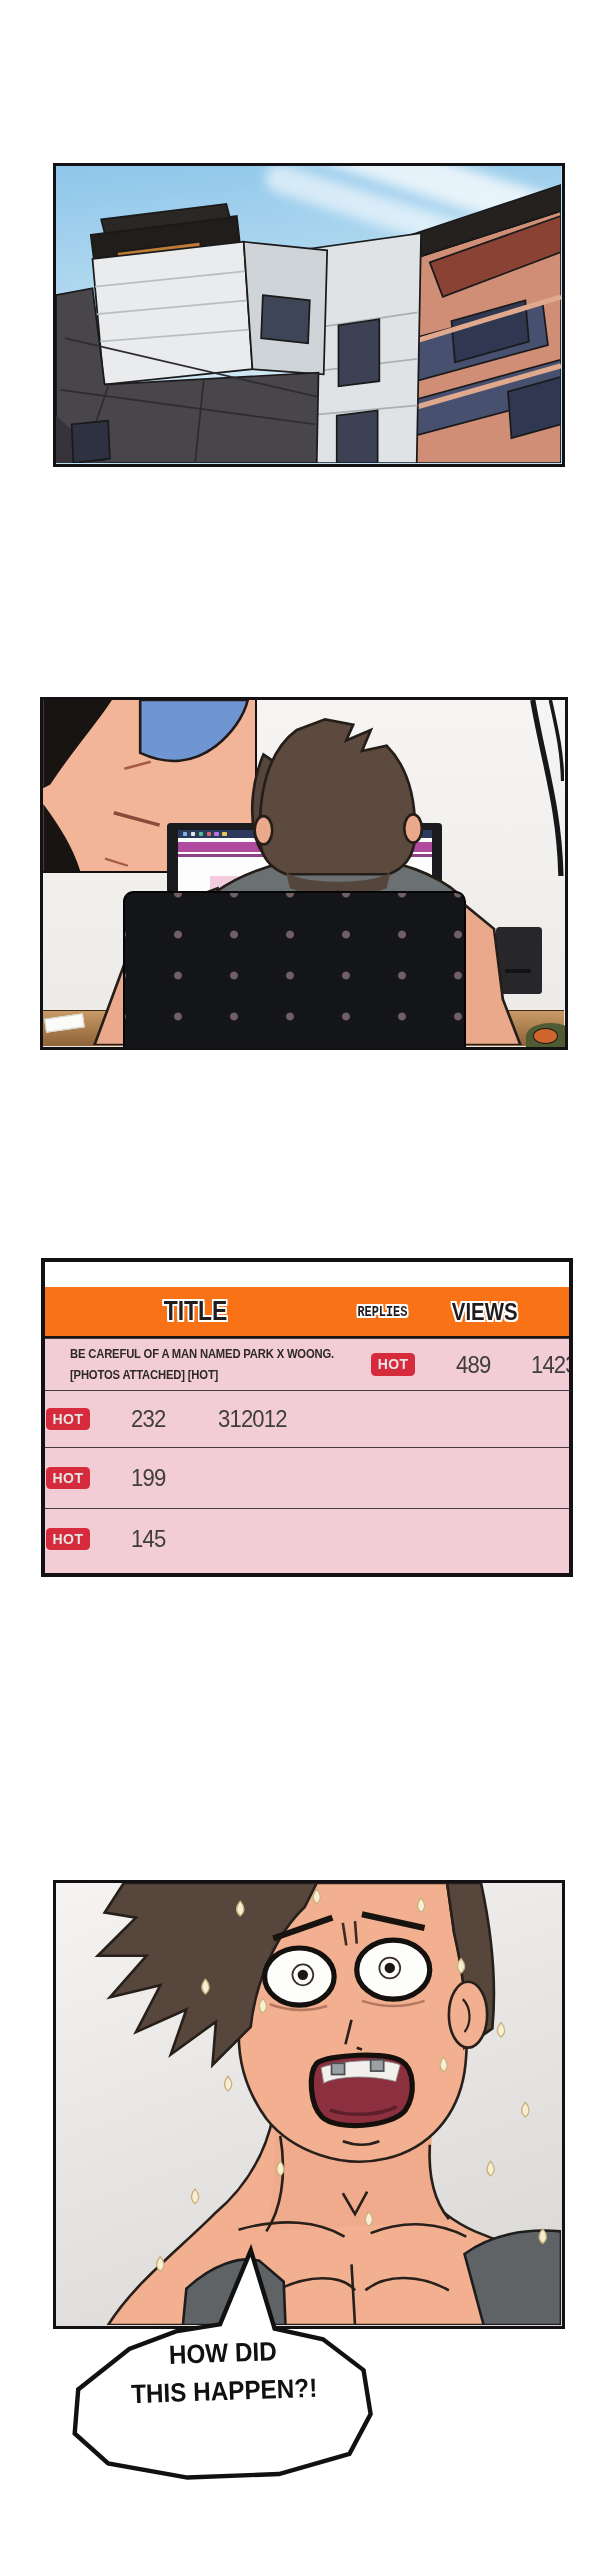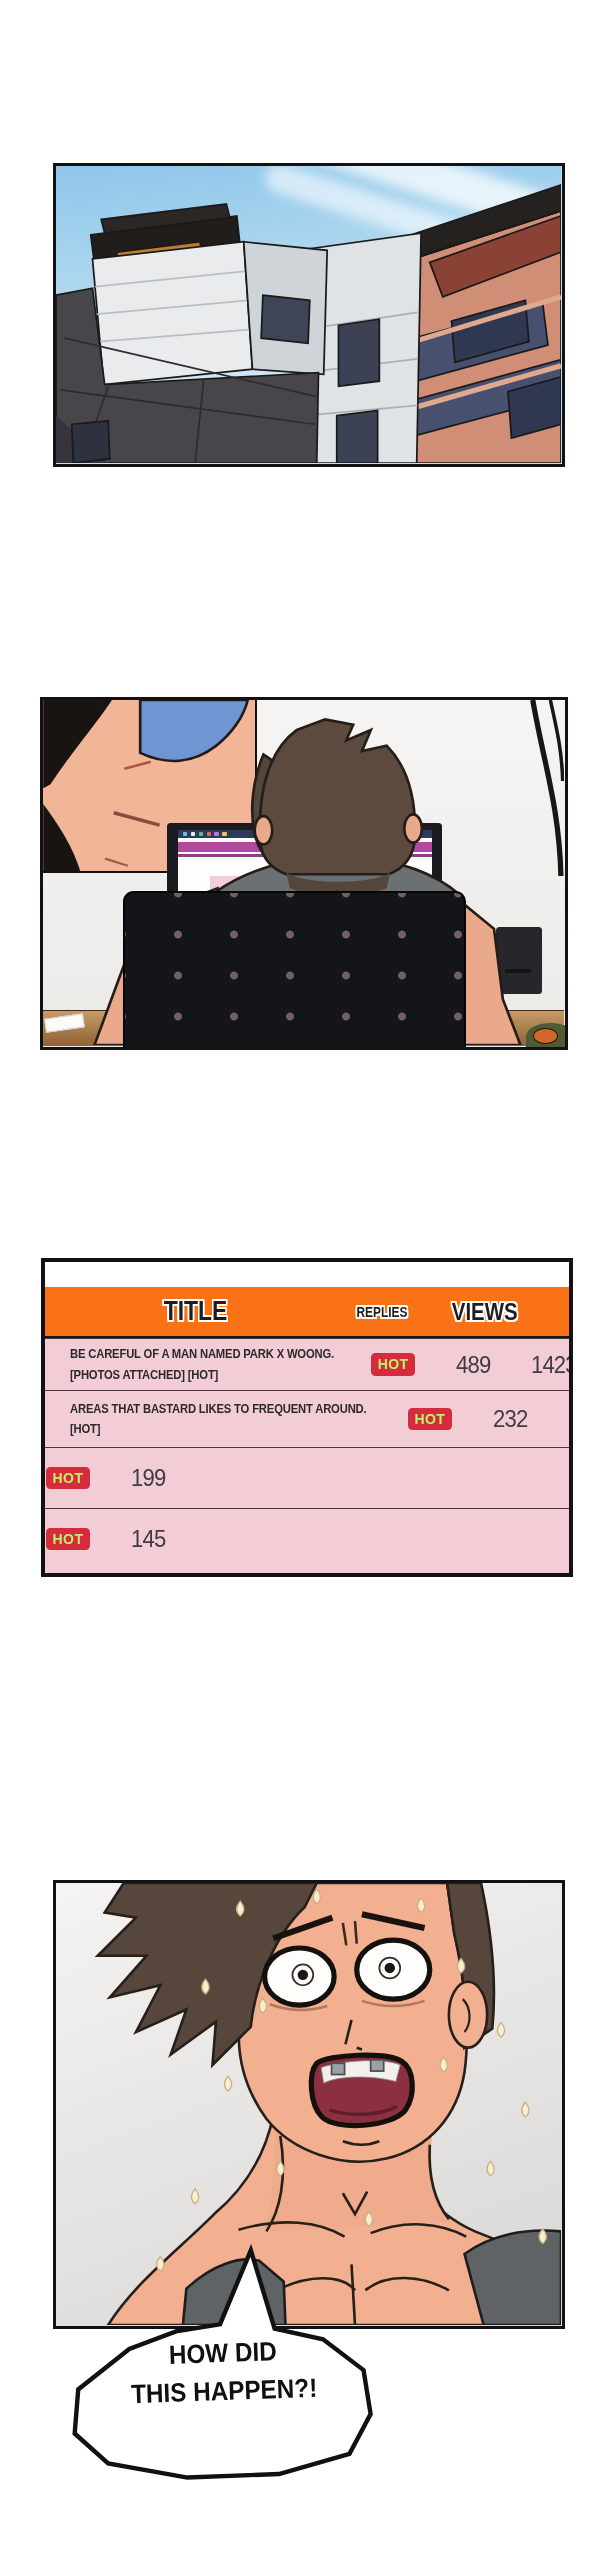--- a/index.html
+++ b/index.html
@@ -5,35 +5,35 @@
   html,body{margin:0;padding:0;background:#ffffff;}
   #page{position:relative;width:617px;height:2576px;background:#ffffff;overflow:hidden;
         font-family:"Liberation Sans", sans-serif;}
   .panel{position:absolute;box-sizing:border-box;border:3.5px solid #141114;overflow:hidden;background:#fff;}
   .abs{position:absolute;}
   
   #forum-panel{left:41px;top:1258px;width:532px;height:319px;border-width:4.4px;background:#ffffff;}
   .t-white-strip{height:25px;background:#ffffff;}
   .t-header{display:flex;align-items:center;height:49px;background:#f97316;border-bottom:2.6px solid #1b1417;}
   .t-header .h-title{flex:0 0 300px;text-align:center;}
-  .t-header .h-replies{flex:0 0 74px;text-align:center;}
+  .t-header .h-replies{flex:0 0 74px;text-align:center;font-family:Liberation Mono, monospace;}
   .t-header .h-views{flex:0 0 132px;text-align:center;}
   .h-txt{font-weight:bold;color:#211c1e;
     text-shadow:-1.8px -1.8px 0 #fff,1.8px -1.8px 0 #fff,-1.8px 1.8px 0 #fff,1.8px 1.8px 0 #fff,0 1.8px 0 #fff,1.8px 0 0 #fff,0 -1.8px 0 #fff,-1.8px 0 0 #fff;}
   .h-title .h-txt{font-size:27px;letter-spacing:0px;}
   .h-replies .h-txt{font-size:14px;}
   .h-views .h-txt{font-size:24px;}
   .condC{display:inline-block;transform:scaleX(.85);transform-origin:50% 50%;}
   .t-row{display:flex;align-items:center;background:#f2cdd5;border-top:1.8px solid #473a3e;}
   .t-row:first-of-type{border-top:none;}
   .t-title{flex:0 0 300px;padding-left:25px;box-sizing:border-box;}
   .t-line{display:block;font-size:12.8px;font-weight:bold;color:#2d282a;line-height:1.6;
           transform:scaleX(.88);transform-origin:0 50%;white-space:nowrap;letter-spacing:-0.2px;}
   .t-badge{flex:0 0 46px;text-align:center;}
-  .hot{display:inline-block;background:#d62b3d;color:#bef264;font-weight:bold;font-size:14px;
+  .hot{display:inline-block;background:#d62b3d;color:#e5e5e5;font-weight:bold;font-size:14px;
        padding:2.6px 7px 3.5px;border-radius:4.4px;letter-spacing:0.4px;}
   .t-replies{flex:0 0 74px;text-align:right;}
   .t-views{flex:0 0 130px;text-align:right;padding-right:8.8px;box-sizing:border-box;}
   .num{display:inline-block;font-size:24px;color:#3f3d3e;letter-spacing:-0.9px;
        transform:scaleX(.92);transform-origin:100% 50%;}
   .t-footpad{height:7px;background:#f2cdd5;}
   
   #buildings-panel{left:53px;top:163px;width:512px;height:304px;background:#bfe0f2;}
   
   #room-panel{left:40px;top:697px;width:528px;height:353px;background:linear-gradient(180deg,#f6f5f3,#eceae7);}
@@ -217,24 +217,20 @@
       <div class="t-title">
         <span class="t-line">BE CAREFUL OF A MAN NAMED PARK X WOONG.</span>
         <span class="t-line">[PHOTOS ATTACHED] [HOT]</span>
       </div>
       <div class="t-badge"><span class="hot">HOT</span></div>
       <div class="t-replies"><span class="num">489</span></div>
       <div class="t-views"><span class="num">1423030</span></div>
     </div>
 
     <div class="t-row" style="height:56px">
-      <div class="t-title">
-        <span class="t-line">AREAS THAT BASTARD LIKES TO FREQUENT AROUND.</span>
-        <span class="t-line">[HOT]</span>
-      </div>
       <div class="t-badge"><span class="hot">HOT</span></div>
       <div class="t-replies"><span class="num">232</span></div>
       <div class="t-views"><span class="num">312012</span></div>
     </div>
 
     <div class="t-row" style="height:60px">
       <div class="t-badge"><span class="hot">HOT</span></div>
       <div class="t-replies"><span class="num">199</span></div>
       <div class="t-views"></div>
     </div>

